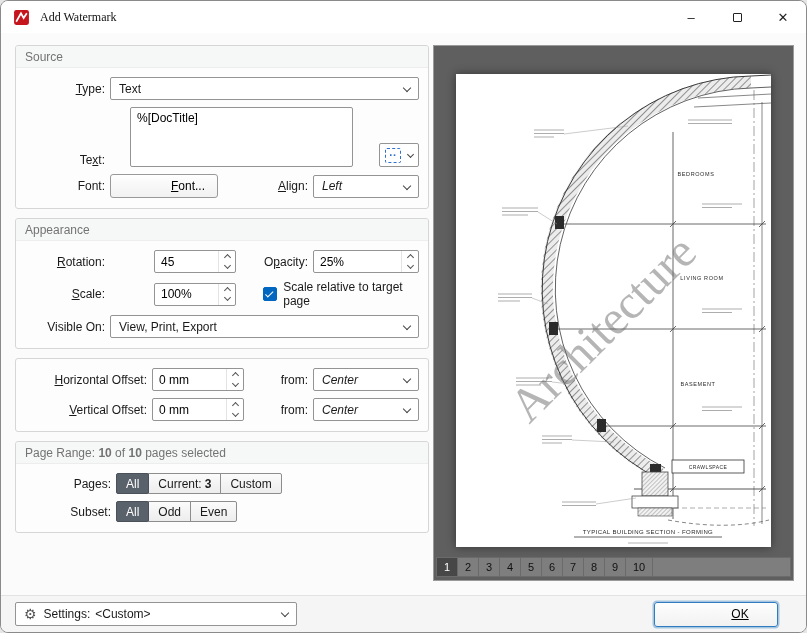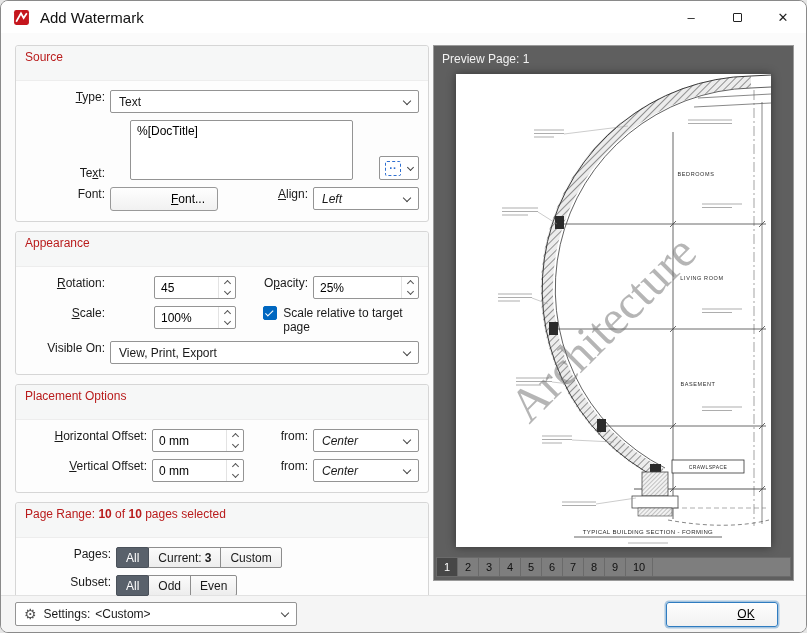--- a/index.html
+++ b/index.html
@@ -5,35 +5,35 @@
   * { margin:0; padding:0; box-sizing:border-box; }
   html,body { width:807px; height:633px; }
   body { font-family:"Liberation Sans",sans-serif; font-size:12px; color:#1a1a1a; background:#e6e6e6; overflow:hidden; }
 
   .window { position:absolute; left:0; top:0; width:807px; height:633px; background:#fbfbfb;
             border:1px solid #8a8a8a; border-radius:8px; overflow:hidden; }
 
   
   .titlebar { height:32px; display:flex; align-items:center; padding-left:12px; background:#ffffff; position:relative; }
   .app-icon { width:17px; height:17px; margin-right:10px; flex:none; }
-  .title-text { font-size:15px; color:#111; }
+  .title-text { font-size:12px; color:#111;font-family:Liberation Serif, serif; }
   .win-controls { position:absolute; right:0; top:0; height:32px; display:flex; }
   .win-btn { width:46px; height:32px; display:flex; align-items:center; justify-content:center;
              font-size:13px; color:#222; cursor:default; }
   .max-glyph { width:9px; height:9px; border:1px solid #222; border-radius:1px; }
 
   .dialog-body { position:absolute; top:32px; left:0; right:0; bottom:0; }
 
   
   .left-col { position:absolute; left:14px; top:12px; width:414px; }
   .group { border:1px solid #d6d6d6; border-radius:3px; background:#fdfdfd; margin-bottom:9px; }
-  .group-head { padding:4px 9px 16px; color:#b91c1c; background:#f6f7f7; border-bottom:1px solid #ededed;
+  .group-head { padding:4px 9px 3px; color:#737373; background:#f6f7f7; border-bottom:1px solid #ededed;
                 border-radius:3px 3px 0 0; }
   .group-body { padding:9px 9px 10px; }
-  .frow { display:flex; margin-top:7px; }
+  .frow { display:flex; align-items:center; margin-top:7px; }
   .frow:first-child { margin-top:0; }
   .frow.top { align-items:flex-end;gap:20px; }
   .lbl { text-align:right; margin-right:5px; white-space:nowrap; flex:none; }
   .lbl.pt { padding-top:4px; }
   .w80 { width:80px; } .w122 { width:122px; } .w86 { width:86px; }
   .lbl2 { flex:1; text-align:right; margin-right:5px; white-space:nowrap; }
 
   
   .combo { height:23px; border:1px solid #949494; border-radius:2px; background:#fff;
            display:flex; align-items:center; padding:0 24px 0 8px; position:relative; white-space:nowrap; }
@@ -99,21 +99,21 @@
   .pcell.sel { background:#474747; color:#fff; }
 
   
   .footer { position:absolute; left:0; right:0; bottom:0; height:37px; background:#f5f5f5;
             border-top:1px solid #e2e2e2; display:flex; align-items:center; padding:0 16px 0 14px; }
   .settings-combo { width:282px; height:24px; border:1px solid #949494; border-radius:2px; background:#fff;
                     display:flex; align-items:center; padding:0 24px 0 8px; position:relative; }
   .gear { color:#555; margin-right:7px; font-size:14px; line-height:14px; }
   .settings-label { margin-right:5px; }
   .spacer { flex:1; }
-  .btn-ok { width:112px; height:25px; border:1px solid #2f7cc0; box-shadow:0 0 0 1.5px rgba(47,124,192,.4);
+  .btn-ok { width:124px; height:25px; border:1px solid #2f7cc0; box-shadow:0 0 0 1.5px rgba(47,124,192,.4);
             margin-right:12px; }
   .btn-ok span { text-decoration:underline; }
   .btn-cancel { width:94px; height:25px; }
 </style>
 </head>
 <body>
 
 <div class="window">
 
   <div class="titlebar">
@@ -225,21 +225,20 @@
             <span class="lbl w80">Visible On:</span>
             <div class="combo flex1">
               <span>View, Print, Export</span>
               <span class="chev"></span>
             </div>
           </div>
         </div>
       </div>
 
       <div class="group">
-        <div class="group-head">Placement Options</div>
         <div class="group-body">
           <div class="frow">
             <span class="lbl w122"><u>H</u>orizontal Offset:</span>
             <div class="spin w92">
               <input value="0 mm" style="">
               <div class="spin-btns">
                 <span class="spin-btn">
                     <span class="chev-s chev-up"></span>
                   </span>
                 <span class="spin-btn">
@@ -312,21 +311,20 @@
                   <span>Even</span>
                 </div>
             </div>
           </div>
         </div>
       </div>
 
     </div>
 
     <div class="preview">
-      <div class="preview-title">Preview Page: 1</div>
 
       <div class="page">
         <svg viewBox="0 0 315 473">
           <defs>
             <pattern id="hatch" width="5" height="5" patternUnits="userSpaceOnUse" patternTransform="rotate(45)">
               <rect width="5" height="5" fill="#ececec"></rect>
               <line x1="0" y1="0" x2="0" y2="5" stroke="#5e5e5e" stroke-width="1.3"></line>
             </pattern>
             <pattern id="hatch2" width="3" height="3" patternUnits="userSpaceOnUse" patternTransform="rotate(45)">
               <rect width="3" height="3" fill="#f2f2f2"></rect>

